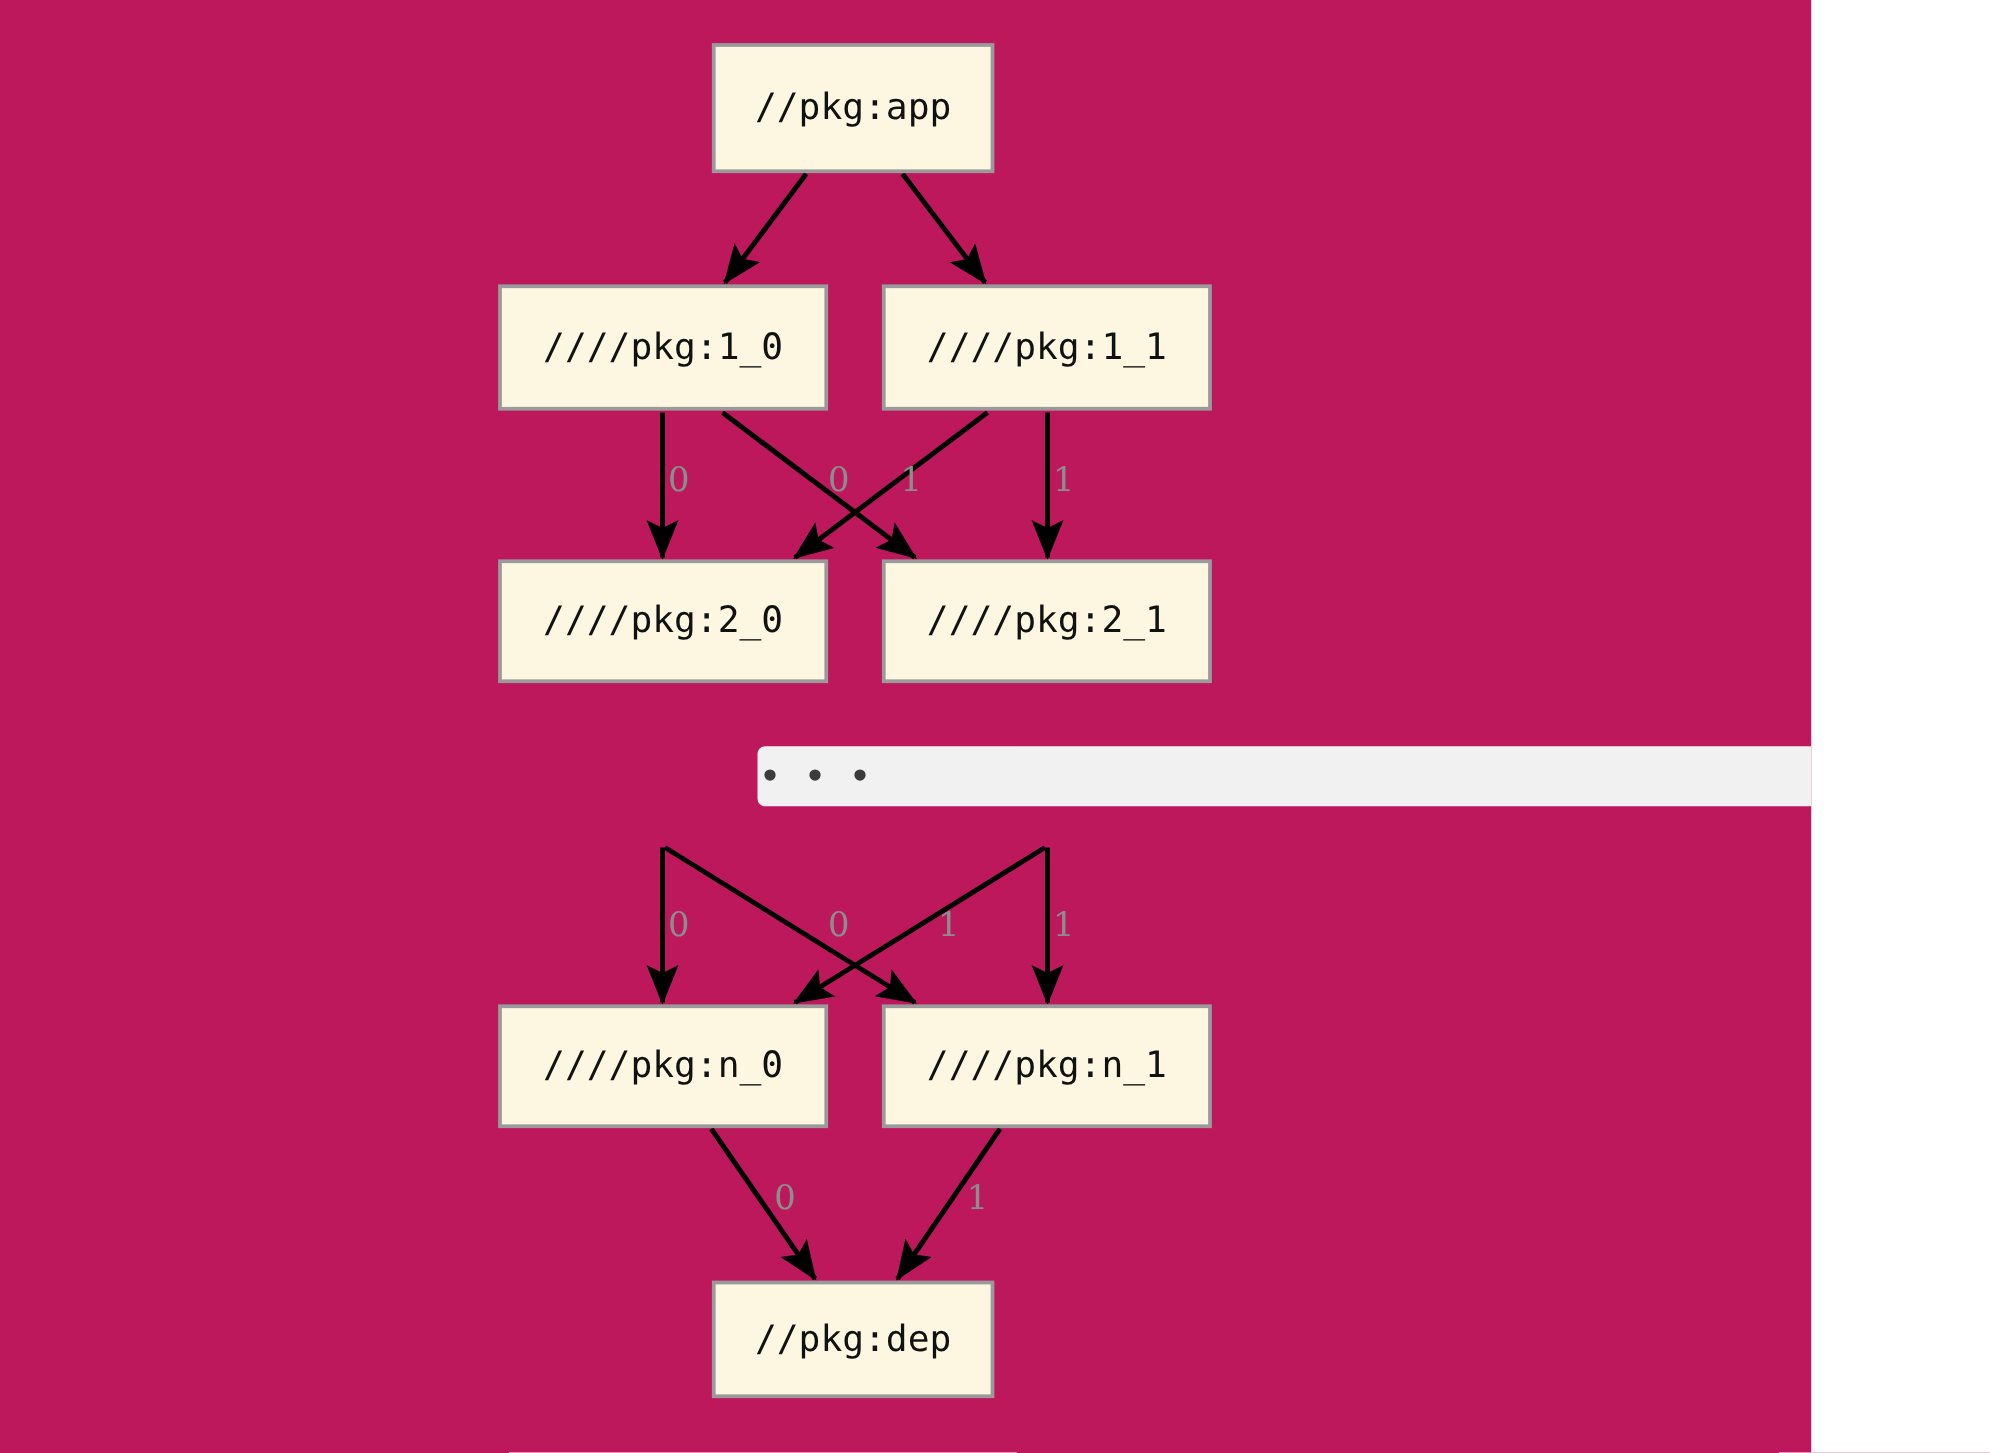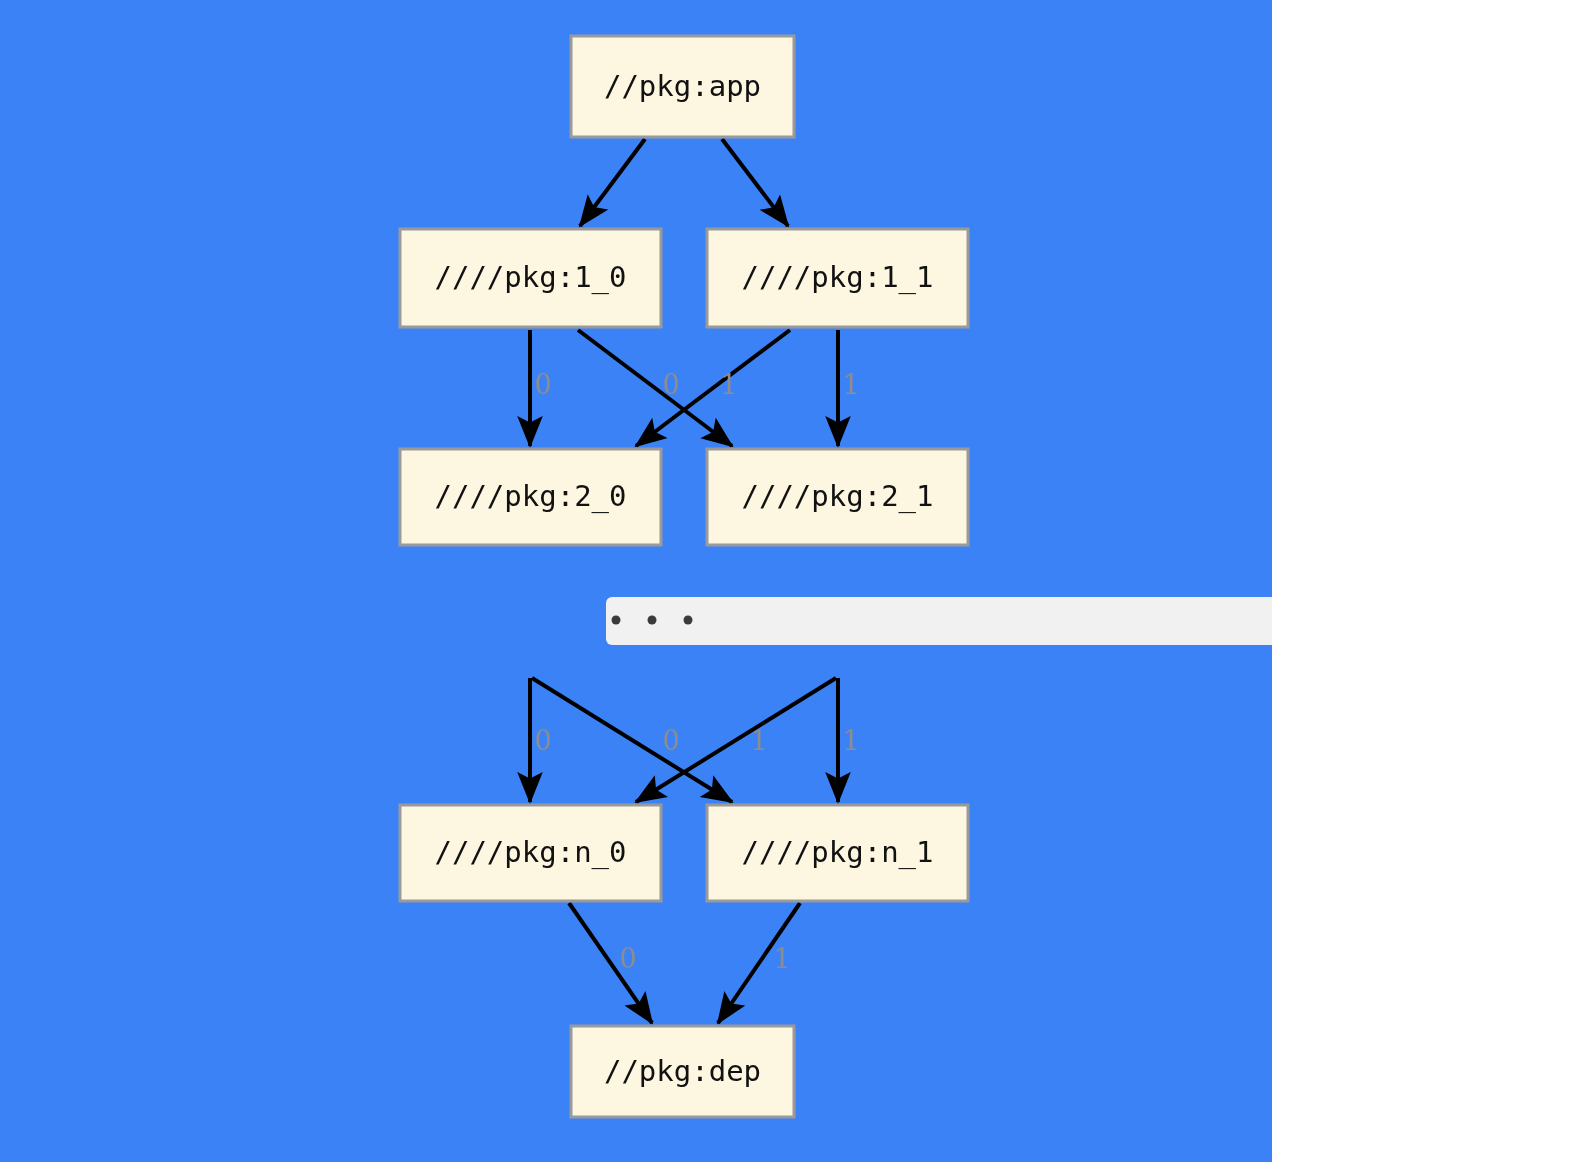--- a/index.html
+++ b/index.html
@@ -6,23 +6,23 @@
   html, body {
     margin: 0;
     padding: 0;
     background: #ffffff;
   }
   body {
     font-family: "DejaVu Sans Mono", monospace;
   }
   #canvas {
     position: relative;
-    width: 1272px;
+    width: 1449px;
     height: 1162px;
-    background: #3b82f6;
+    background: #be185d;
     overflow: hidden;
   }
   #graph-svg {
     position: absolute;
     left: 0;
     top: 0;
     width: 1592px;
     height: 1162px;
   }
   .node-box {

